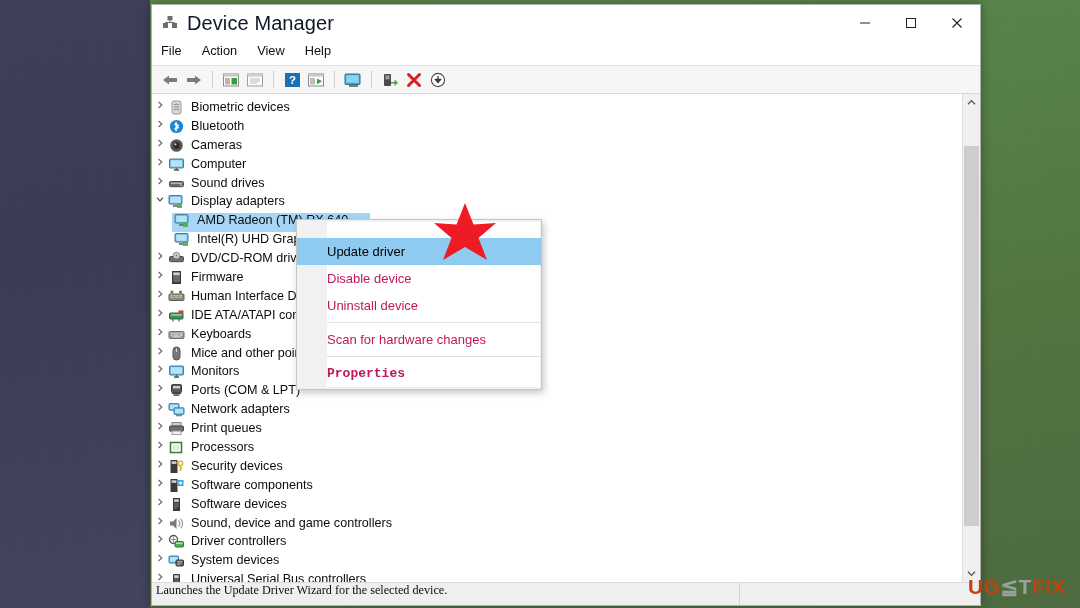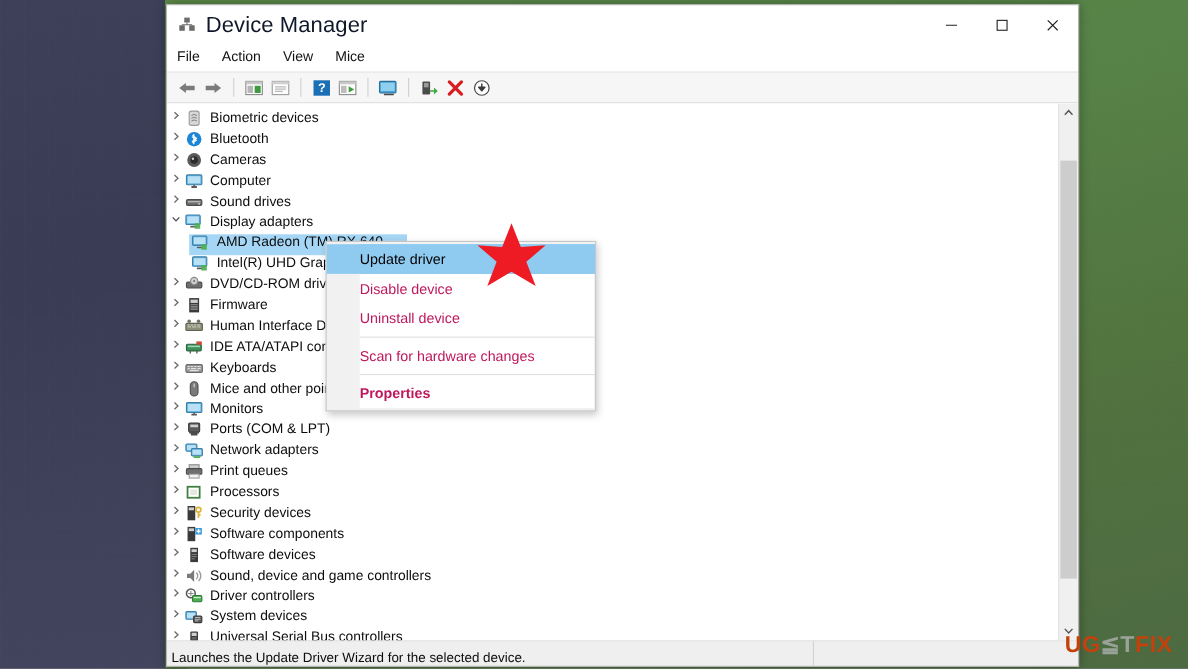--- a/index.html
+++ b/index.html
@@ -59,41 +59,41 @@
 
   
   .sbar{width:17px;background:#f0f0f0;border-left:1px solid #e0e0e0;position:relative;flex:none;}
   .sb-arrow{height:17px;width:17px;display:flex;align-items:center;justify-content:center;
     color:#606060;font-size:8px;background:#f0f0f0;}
   .sb-arrow.bot{position:absolute;bottom:0;left:0;}
   .sb-thumb{position:absolute;left:1px;width:15px;top:52px;height:380px;background:#cdcdcd;}
 
   
   .statusbar{height:22px;background:#efefef;border-top:1px solid #dcdcdc;display:flex;
-    align-items:flex-end;flex:none;}
+    align-items:flex-start;flex:none;font-family:Liberation Serif, serif;}
   .status-text{font-size:12.2px;color:#0c0c0c;padding-left:4px;}
   .status-grip{width:240px;border-left:1px solid #d2d2d2;height:22px;margin-left:auto;}
 
   
   .ctxmenu{position:absolute;left:296px;top:219px;width:244px;
     background:#f1f1f1;border:1px solid #c6c6c6;box-shadow:2px 3px 7px rgba(0,0,0,.22);
     padding:2px 0 2px 0;z-index:40;}
   .ctx-item{height:27px;display:flex;align-items:center;position:relative;
     padding-left:0;}
   .ctx-gutter{width:30px;height:100%;flex:none;}
   .ctx-label{font-size:13px;color:#be185d;}
   .ctx-item.hl{background:#8fcbf0;}
   .ctx-item.hl .ctx-label{color:#000;}
-  .ctx-item.bold .ctx-label{font-weight:bold;}
+  .ctx-item.bold .ctx-label{font-weight:bold;font-family:Liberation Mono, monospace;}
   .ctx-body{position:absolute;left:30px;top:0;right:0;bottom:0;background:#fff;z-index:0;}
   .ctx-item.hl .ctx-body{background:#8fcbf0;}
   .ctx-label{position:relative;z-index:2;}
   .ctx-sep{height:1px;background:#e0e0e0;margin:3px 0 3px 30px;position:relative;}
   .ctx-white{position:absolute;left:30px;top:2px;width:213px;bottom:2px;background:#fff;z-index:0;}
-  .ctx-items{position:relative;z-index:1;}
+  .ctx-items{position:relative;z-index:1;margin-top:16px;}
 
   
   .star{position:absolute;left:432px;top:202px;width:66px;height:63px;z-index:60;}
 
   
   .wmark{position:absolute;right:14px;bottom:9px;font-size:21px;font-weight:bold;
     letter-spacing:.5px;z-index:70;font-family:"Liberation Sans",sans-serif;}
   .wm-a{color:#c2410c;}
   .wm-b{color:#9aa39a;}
 </style>
@@ -135,21 +135,21 @@
         <svg width="12" height="12" viewBox="0 0 12 12">
             <path d="M1.5 1.5 L10.5 10.5 M10.5 1.5 L1.5 10.5" stroke="#222" stroke-width="1.1"></path>
           </svg>
       </div>
     </div>
 
     <div class="menubar">
       <span class="menu-item">File</span>
       <span class="menu-item">Action</span>
       <span class="menu-item">View</span>
-      <span class="menu-item">Mice</span>
+      <span class="menu-item">Help</span>
     </div>
 
     <div class="toolbar">
       <div class="tbi">
         <svg width="18" height="14" viewBox="0 0 18 14">
             <path d="M2 7 L8 2.5 L8 5 L16 5 L16 9 L8 9 L8 11.5 Z" fill="#7b7b7b"></path>
           </svg>
       </div>
       <div class="tbi">
         <svg width="18" height="14" viewBox="0 0 18 14">

